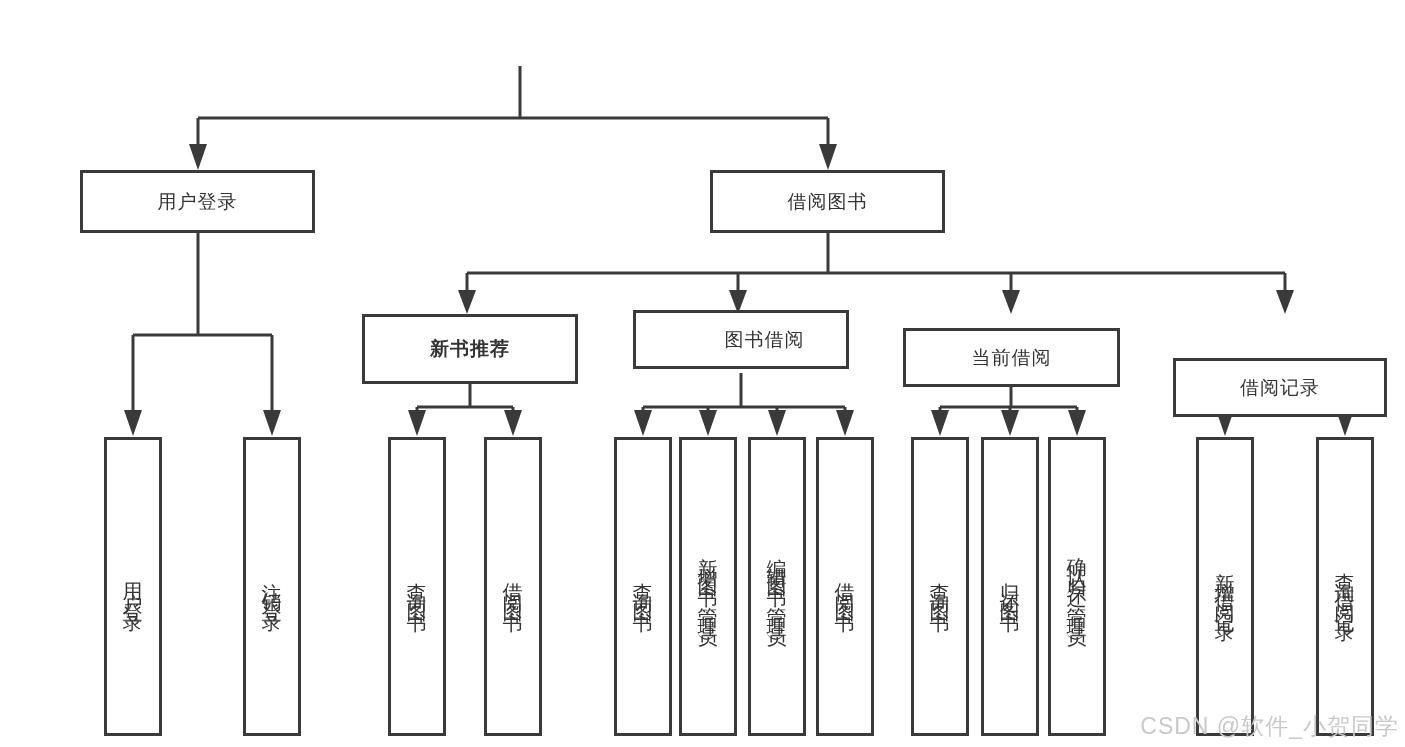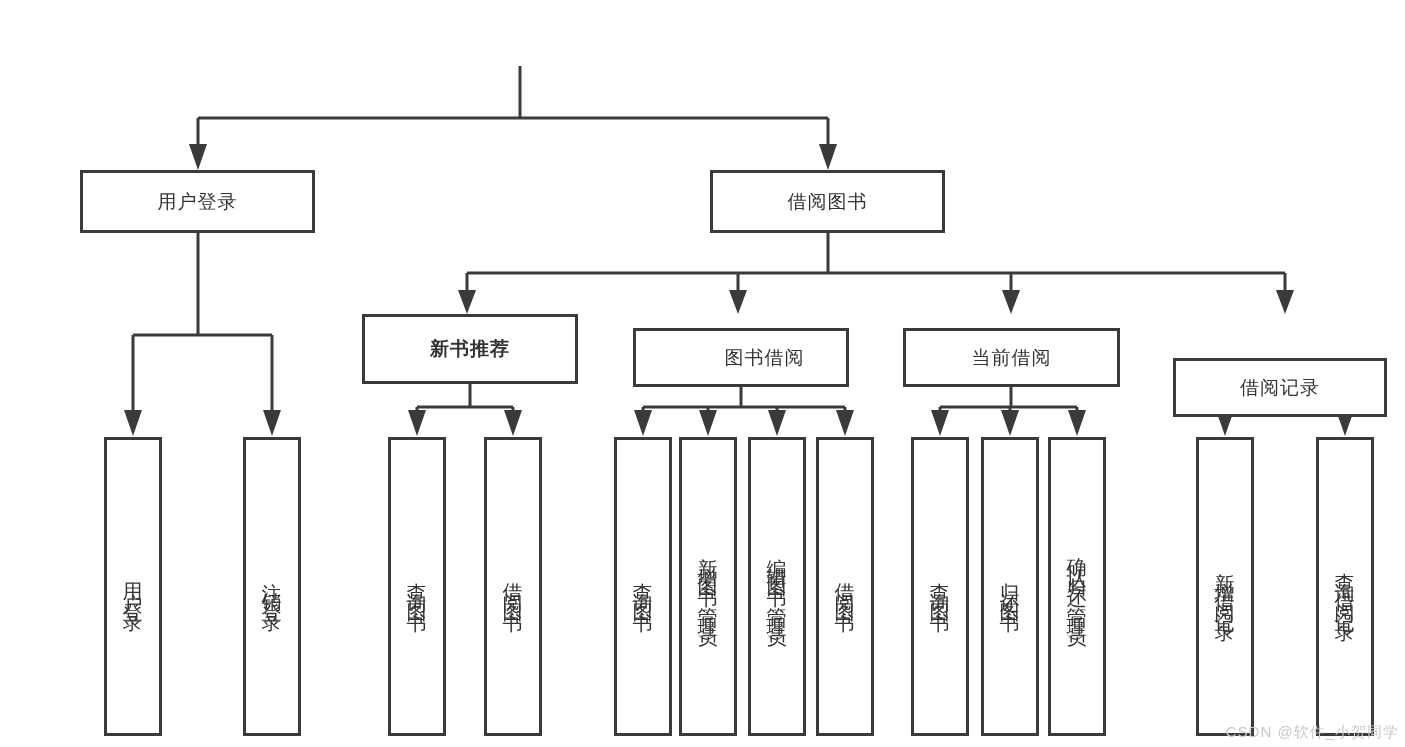--- a/index.html
+++ b/index.html
@@ -53,21 +53,21 @@
     fill: none;
   }
   .arrowhead {
     fill: #3a3a3a;
     stroke: none;
   }
   #watermark {
     position: absolute;
     right: 6px;
     bottom: 5px;
-    font-size: 15px;
+    font-size: 23px;
     color: #c9c9c9;
     letter-spacing: 1px;
     z-index: 3;
     white-space: nowrap;
   }
 </style>
 </head>
 <body>
 
 <div id="canvas">
@@ -139,21 +139,21 @@
       <path class="wire" d="M1345 407 V414"></path>
       <polygon class="arrowhead" points="1336,410 1354,410 1345,436"></polygon>
     </g>
   </svg>
 
 
   <div class="box hbox" style="left:80px; top:170px; width:235px; height:63px;">用户登录</div>
   <div class="box hbox" style="left:710px; top:170px; width:235px; height:63px;">借阅图书</div>
 
   <div class="box hbox" style="left:362px; top:314px; width:216px; height:70px;font-weight:bold;">新书推荐</div>
-  <div class="box hbox" style="left:633px; top:328px; width:216px; height:59px;padding-left:47px;">图书借阅</div>
+  <div class="box hbox" style="left:633px; top:310px; width:216px; height:59px;padding-left:47px;">图书借阅</div>
   <div class="box hbox" style="left:903px; top:328px; width:217px; height:59px;">当前借阅</div>
   <div class="box hbox" style="left:1173px; top:314px; width:214px; height:59px;margin-top:44px;">借阅记录</div>
 
   <div class="box vbox" style="left:104px; top:437px; width:58px; height:299px;">用户登录</div>
   <div class="box vbox" style="left:243px; top:437px; width:58px; height:299px;">注销登录</div>
 
   <div class="box vbox" style="left:388px; top:437px; width:58px; height:299px;">查询图书</div>
   <div class="box vbox" style="left:484px; top:437px; width:58px; height:299px;">借阅图书</div>
 
   <div class="box vbox" style="left:614px; top:437px; width:58px; height:299px;">查询图书</div>

